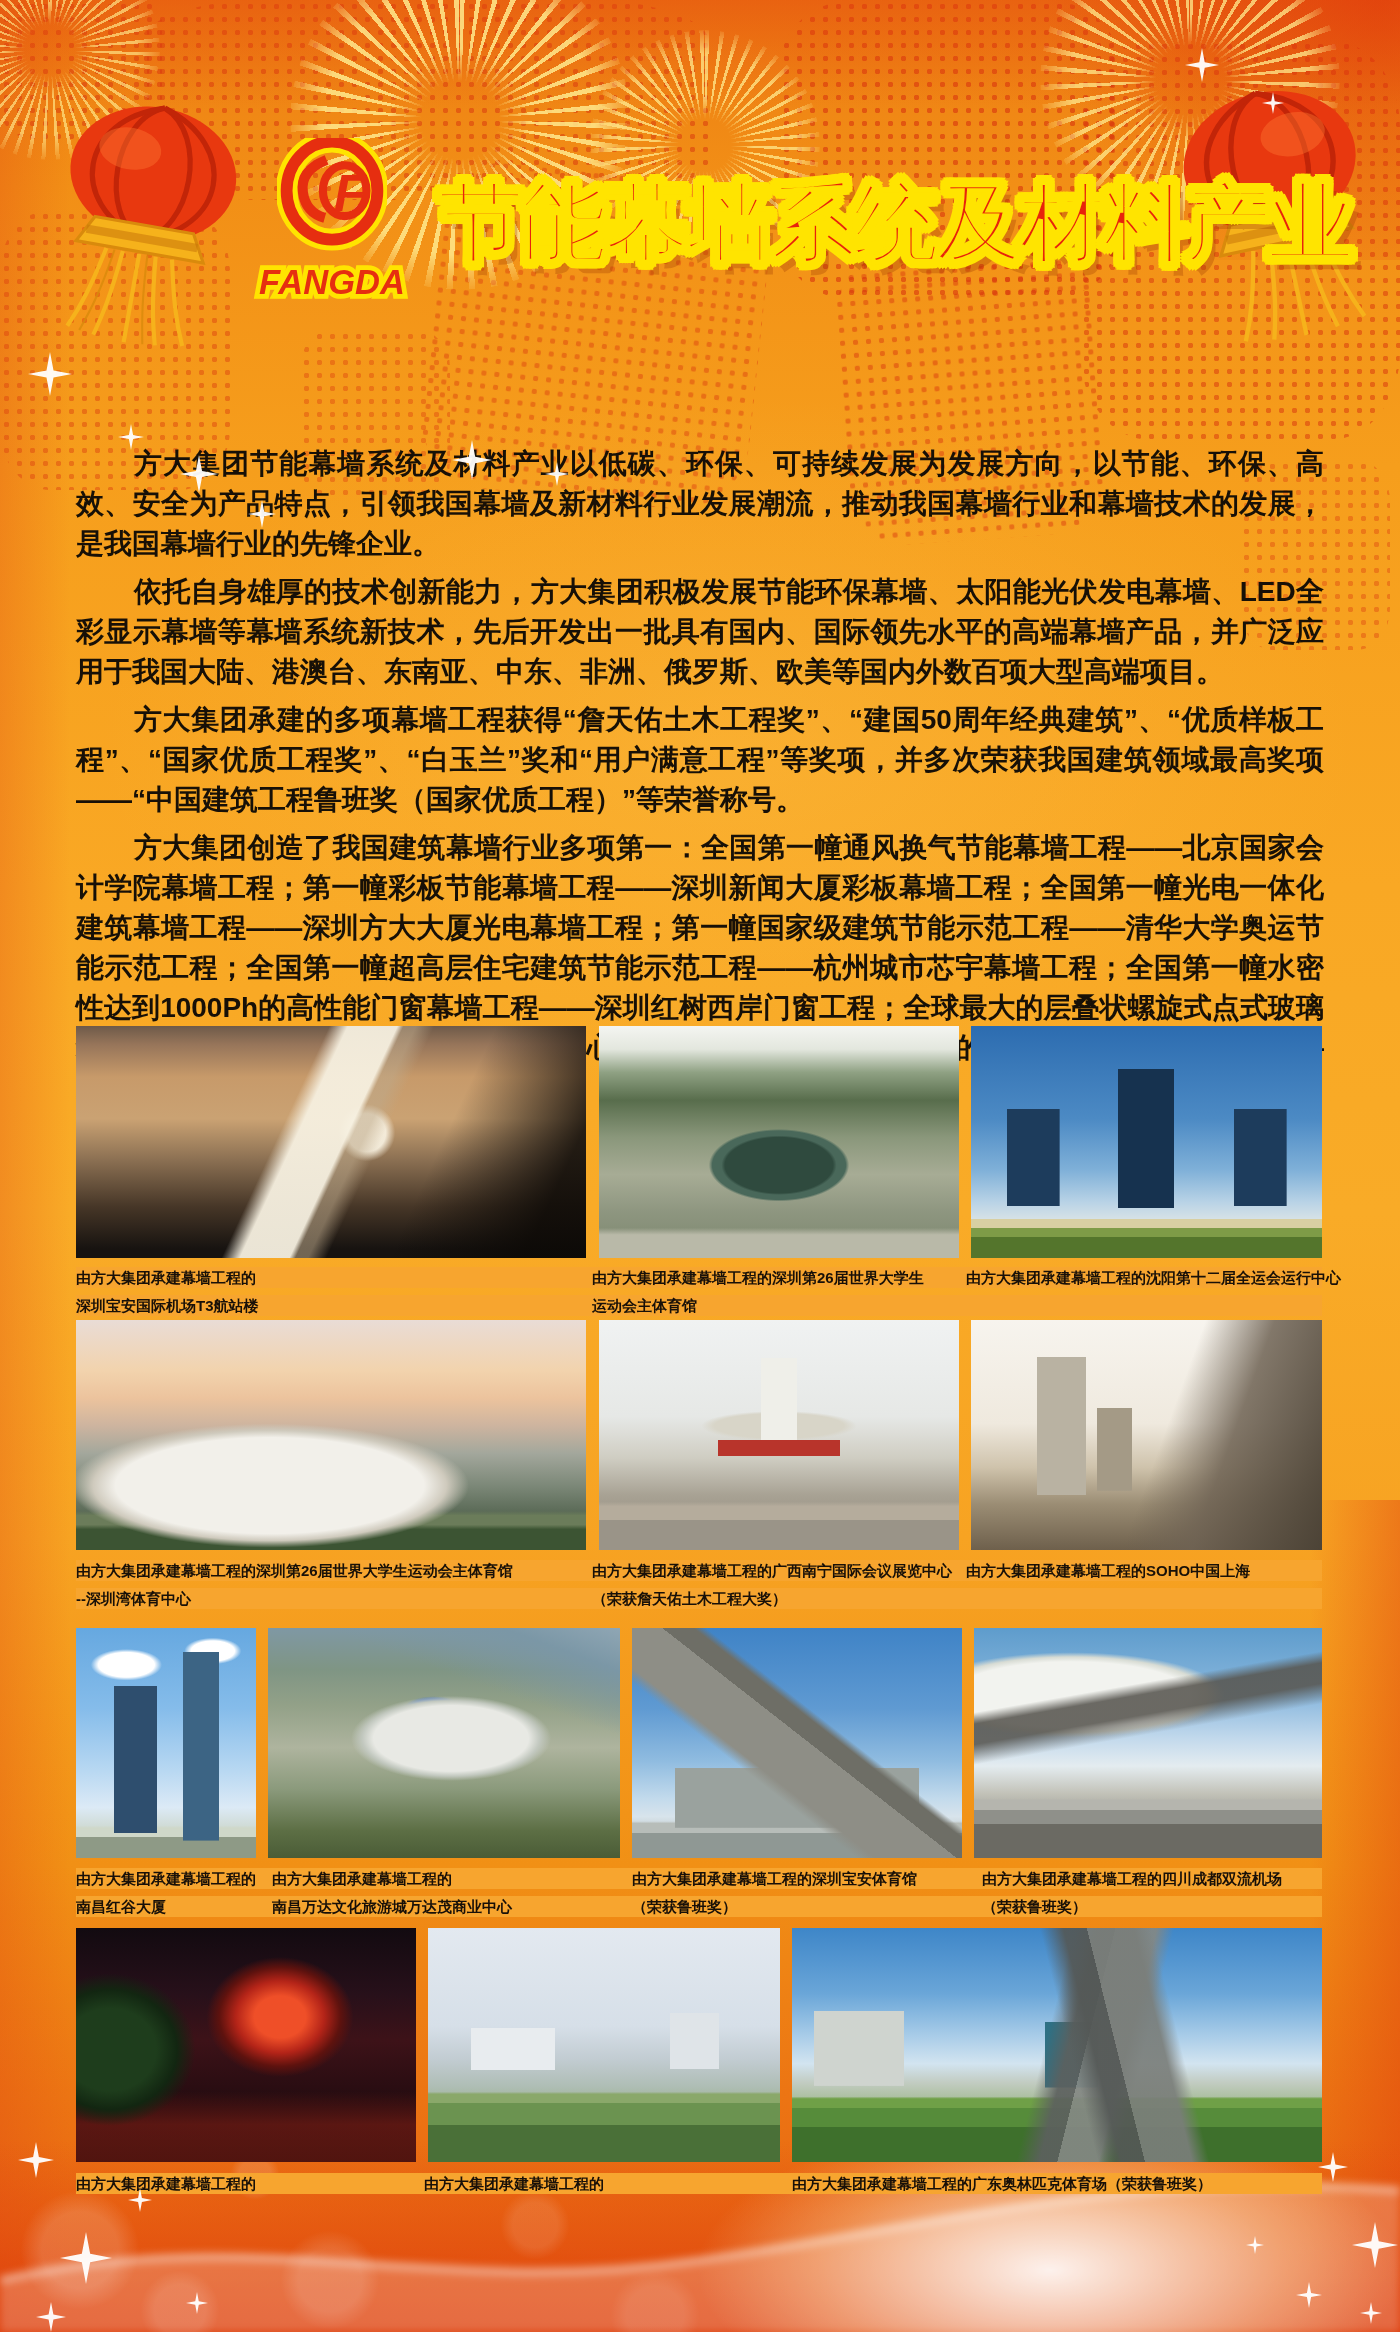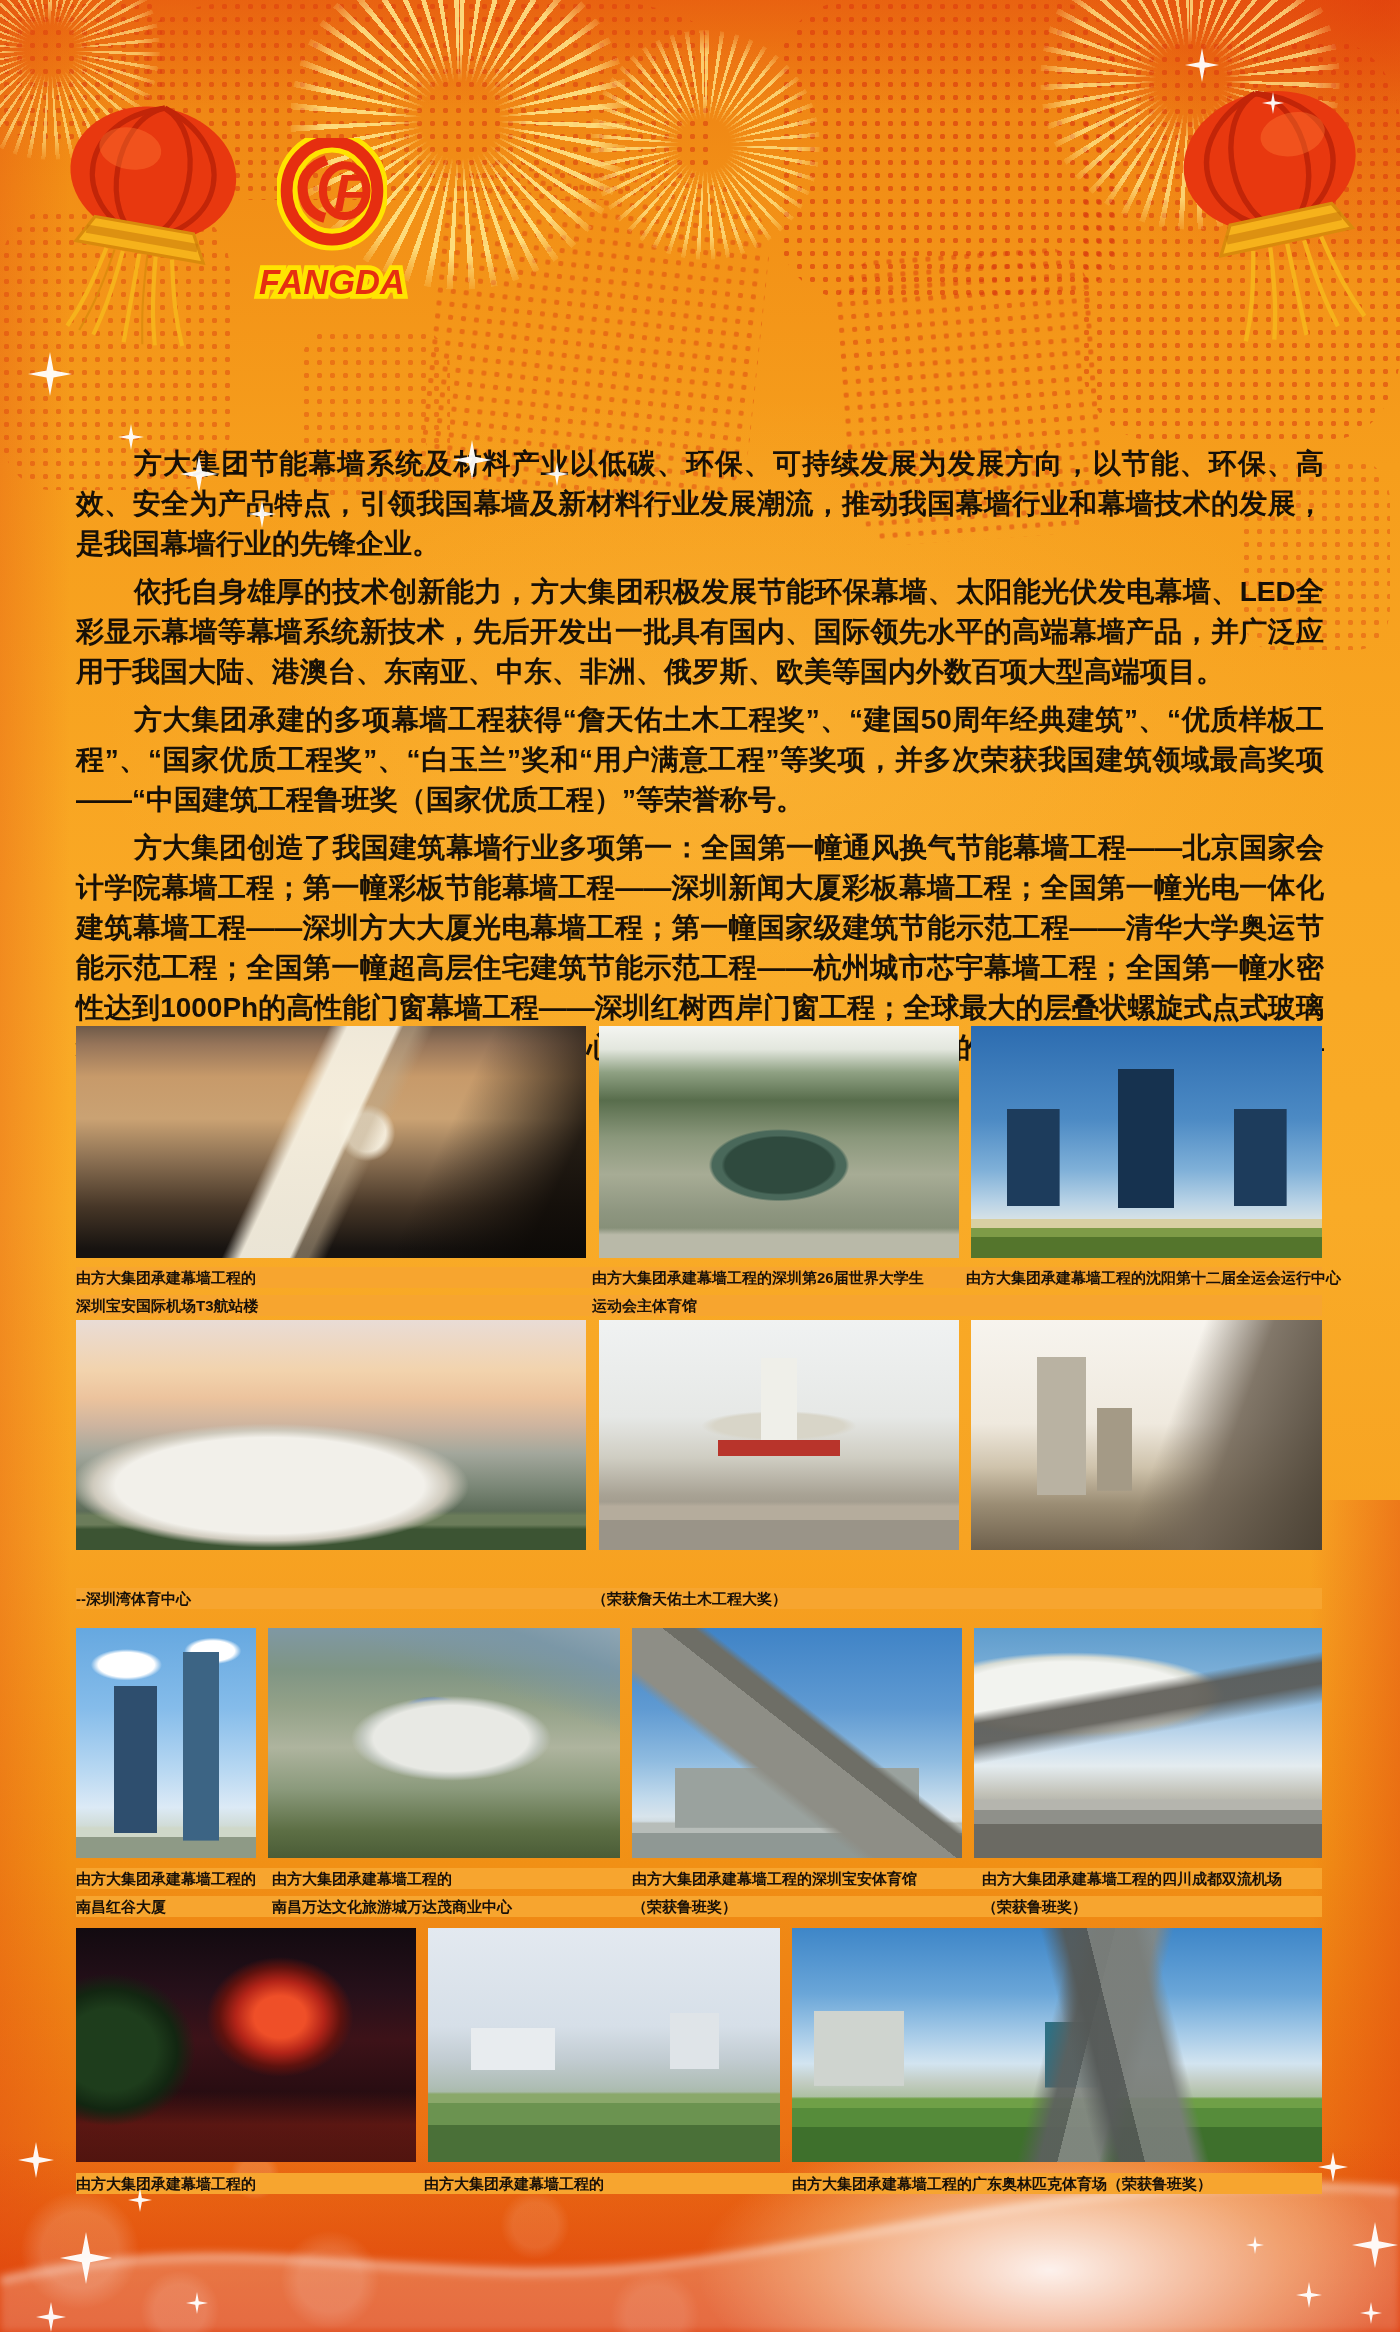--- a/index.html
+++ b/index.html
@@ -228,20 +228,21 @@
         <ellipse cx="60" cy="58" rx="50" ry="54" fill="none" stroke="#ffe400" stroke-width="24"></ellipse>
         <ellipse cx="60" cy="58" rx="50" ry="54" fill="none" stroke="#e62e10" stroke-width="13"></ellipse>
         <path d="M54 24 q-30 12 -26 36 q3 22 24 28" stroke="#e62e10" stroke-width="11" fill="none"></path>
         <ellipse cx="74" cy="58" rx="24" ry="28" fill="none" stroke="#e62e10" stroke-width="9"></ellipse>
         <text x="62" y="80" font-size="58" font-weight="bold" font-style="italic" fill="#e62e10" font-family="Liberation Sans, sans-serif">F</text>
       </svg>
       <svg width="190" height="52" viewBox="0 0 220 54">
         <text x="110" y="41" text-anchor="middle" font-size="40" font-weight="900" font-style="italic" fill="#e62e10" stroke="#ffe400" stroke-width="11" paint-order="stroke" font-family="Liberation Sans, sans-serif">FANGDA</text>
       </svg>
     </div>
+    <h1 class="title">节能幕墙系统及材料产业</h1>
   </div>
 
   <div class="intro">
     <p>方大集团节能幕墙系统及材料产业以低碳、环保、可持续发展为发展方向，以节能、环保、高效、安全为产品特点，引领我国幕墙及新材料行业发展潮流，推动我国幕墙行业和幕墙技术的发展，是我国幕墙行业的先锋企业。</p>
     <p>依托自身雄厚的技术创新能力，方大集团积极发展节能环保幕墙、太阳能光伏发电幕墙、LED全彩显示幕墙等幕墙系统新技术，先后开发出一批具有国内、国际领先水平的高端幕墙产品，并广泛应用于我国大陆、港澳台、东南亚、中东、非洲、俄罗斯、欧美等国内外数百项大型高端项目。</p>
     <p>方大集团承建的多项幕墙工程获得“詹天佑土木工程奖”、“建国50周年经典建筑”、“优质样板工程”、“国家优质工程奖”、“白玉兰”奖和“用户满意工程”等奖项，并多次荣获我国建筑领域最高奖项——“中国建筑工程鲁班奖（国家优质工程）”等荣誉称号。</p>
     <p>方大集团创造了我国建筑幕墙行业多项第一：全国第一幢通风换气节能幕墙工程——北京国家会计学院幕墙工程；第一幢彩板节能幕墙工程——深圳新闻大厦彩板幕墙工程；全国第一幢光电一体化建筑幕墙工程——深圳方大大厦光电幕墙工程；第一幢国家级建筑节能示范工程——清华大学奥运节能示范工程；全国第一幢超高层住宅建筑节能示范工程——杭州城市芯宇幕墙工程；全国第一幢水密性达到1000Ph的高性能门窗幕墙工程——深圳红树西岸门窗工程；全球最大的层叠状螺旋式点式玻璃结构形式幕墙工程——深圳新世界商务中心橄榄球幕墙工程；全球最大的LED全彩显示幕墙工程——上海花旗银行LED彩显幕墙工程等。</p>
   </div>
 
   <div class="photo p-r1a ph-airport"></div>
@@ -260,20 +261,25 @@
 
   <div class="band b-r1a">
     <span class="cap c-a1">由方大集团承建幕墙工程的</span>
     <span class="cap c-a2">由方大集团承建幕墙工程的深圳第26届世界大学生</span>
     <span class="cap c-a3">由方大集团承建幕墙工程的沈阳第十二届全运会运行中心</span>
   </div>
   <div class="band b-r1b">
     <span class="cap c-a1">深圳宝安国际机场T3航站楼</span>
     <span class="cap c-a2">运动会主体育馆</span>
     <span class="cap c-a3"></span>
+  </div>
+  <div class="band b-r2a">
+    <span class="cap c-a1">由方大集团承建幕墙工程的深圳第26届世界大学生运动会主体育馆</span>
+    <span class="cap c-a2">由方大集团承建幕墙工程的广西南宁国际会议展览中心</span>
+    <span class="cap c-a3">由方大集团承建幕墙工程的SOHO中国上海</span>
   </div>
   <div class="band b-r2b">
     <span class="cap c-a1">--深圳湾体育中心</span>
     <span class="cap c-a2">（荣获詹天佑土木工程大奖）</span>
     <span class="cap c-a3"></span>
   </div>
   <div class="band b-r3a">
     <span class="cap c-b1">由方大集团承建幕墙工程的</span>
     <span class="cap c-b2">由方大集团承建幕墙工程的</span>
     <span class="cap c-b3">由方大集团承建幕墙工程的深圳宝安体育馆</span>

